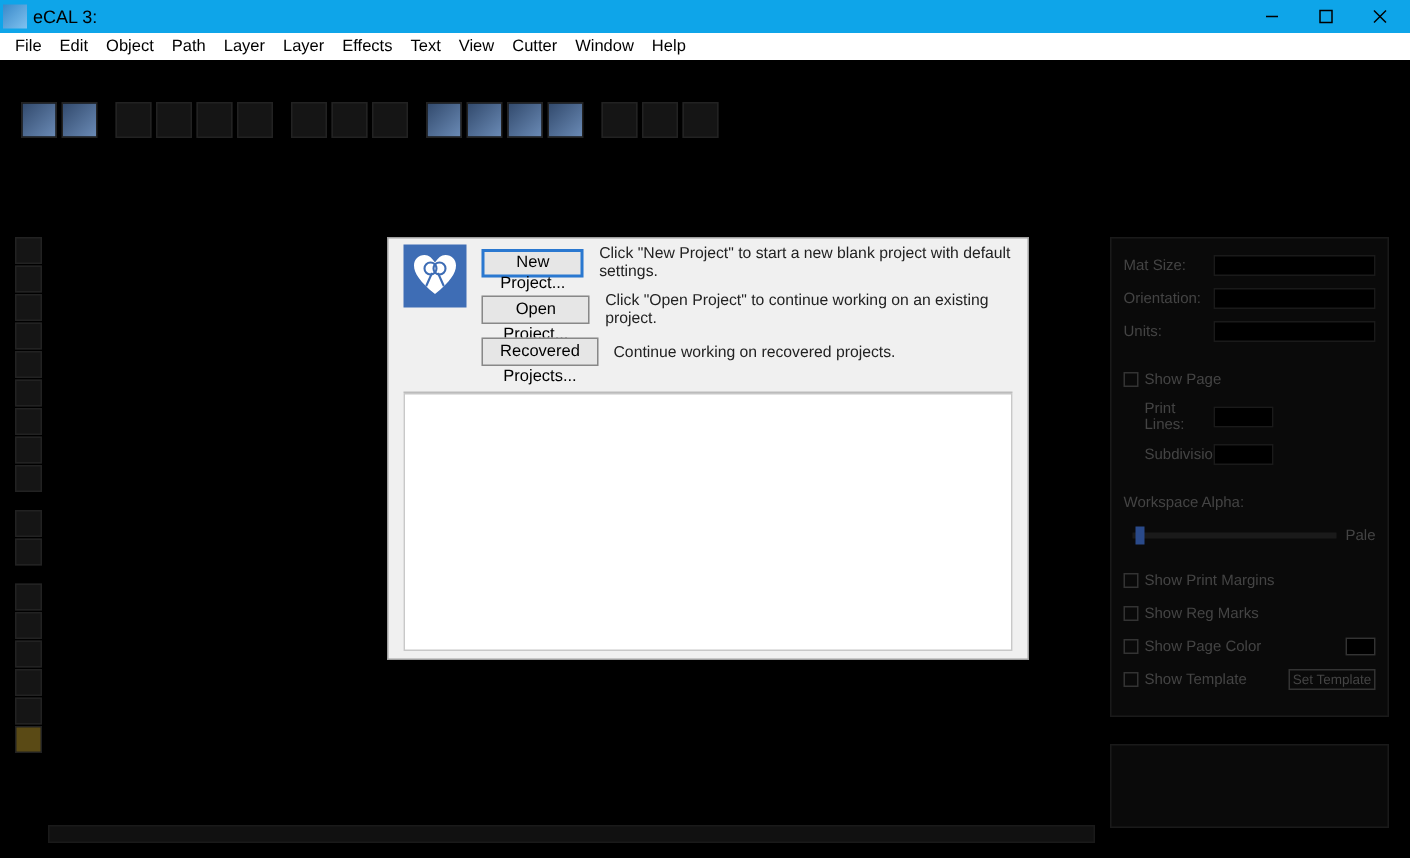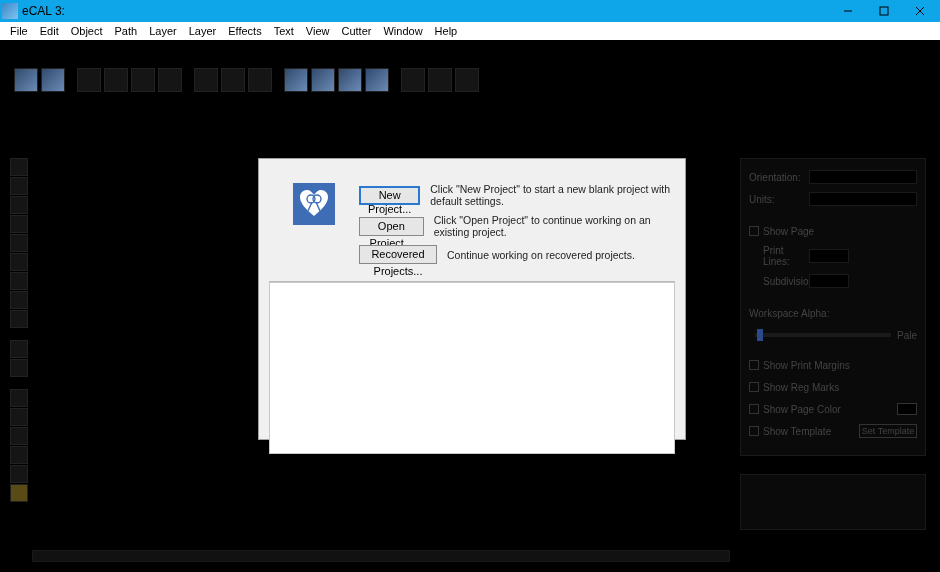--- a/index.html
+++ b/index.html
@@ -140,23 +140,22 @@
   .dialog {
     position:absolute;
     left:258px; top:158px;
     width:428px; height:282px;
     background:#f0f0f0;
     border:1px solid #a0a0a0;
     color:#000;
   }
   .dialog-top {
     display:flex;
-    padding:24px 10px 6px 10px;
-    gap:24px;
-    margin-left:24px;
+    padding:4px 10px 6px 10px;
+    gap:10px;
   }
   .dialog-icon {
     width:42px; height:42px;
     background:#3e6db5;
     display:flex; align-items:center; justify-content:center;
   }
   .dialog-icon .heart {
     width:28px; height:28px;
     background:#fff;
     clip-path: path("M14 26 C 4 18 0 12 0 7 C 0 3 3 0 7 0 C 10 0 12 2 14 5 C 16 2 18 0 21 0 C 25 0 28 3 28 7 C 28 12 24 18 14 26 Z");
@@ -285,20 +284,24 @@
   <div class="tool-btn"></div>
   <div class="tool-btn"></div>
   <div class="tool-btn"></div>
   <div class="tool-btn"></div>
   <div class="tool-btn yellow"></div>
 </div>
 
 <div class="right-panel">
   <div class="panel">
     <div class="panel-row">
+        <label>Mat Size:</label>
+        <div class="field"></div>
+      </div>
+    <div class="panel-row">
         <label>Orientation:</label>
         <div class="field"></div>
       </div>
     <div class="panel-row">
         <label>Units:</label>
         <div class="field"></div>
       </div>
     <div style="height:10px;"></div>
     <div class="panel-row">
         <div class="chk"></div>

